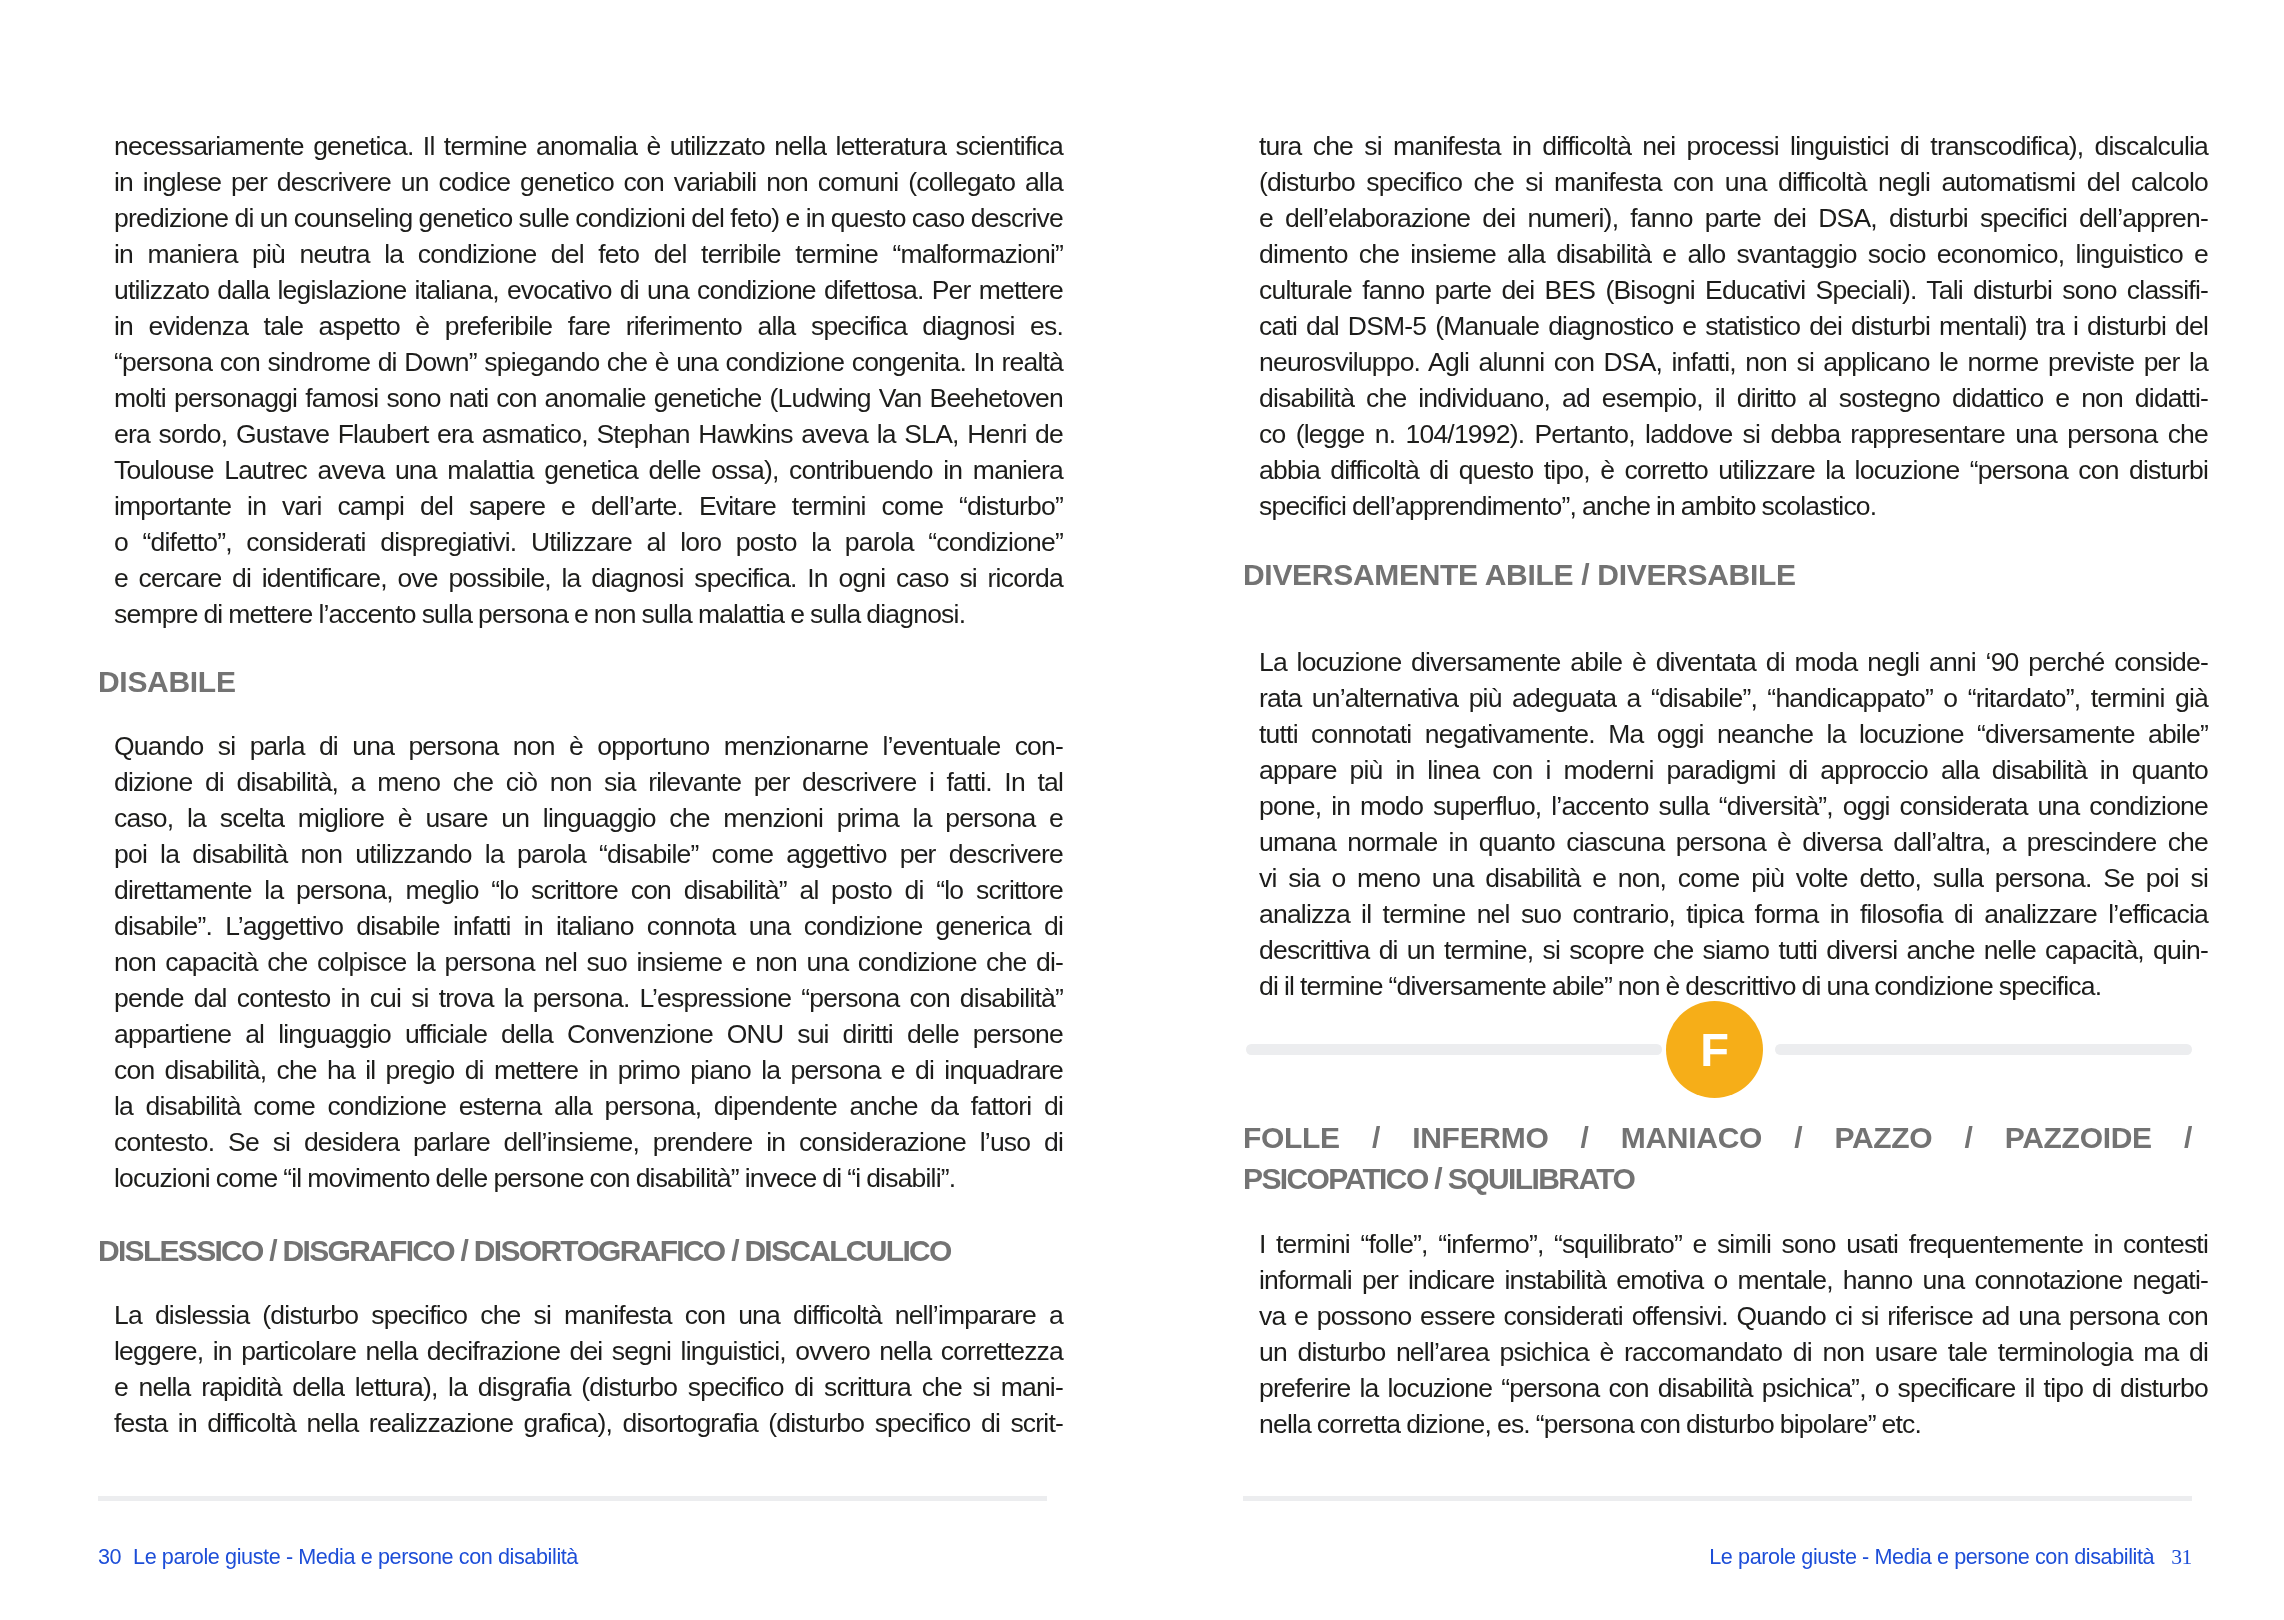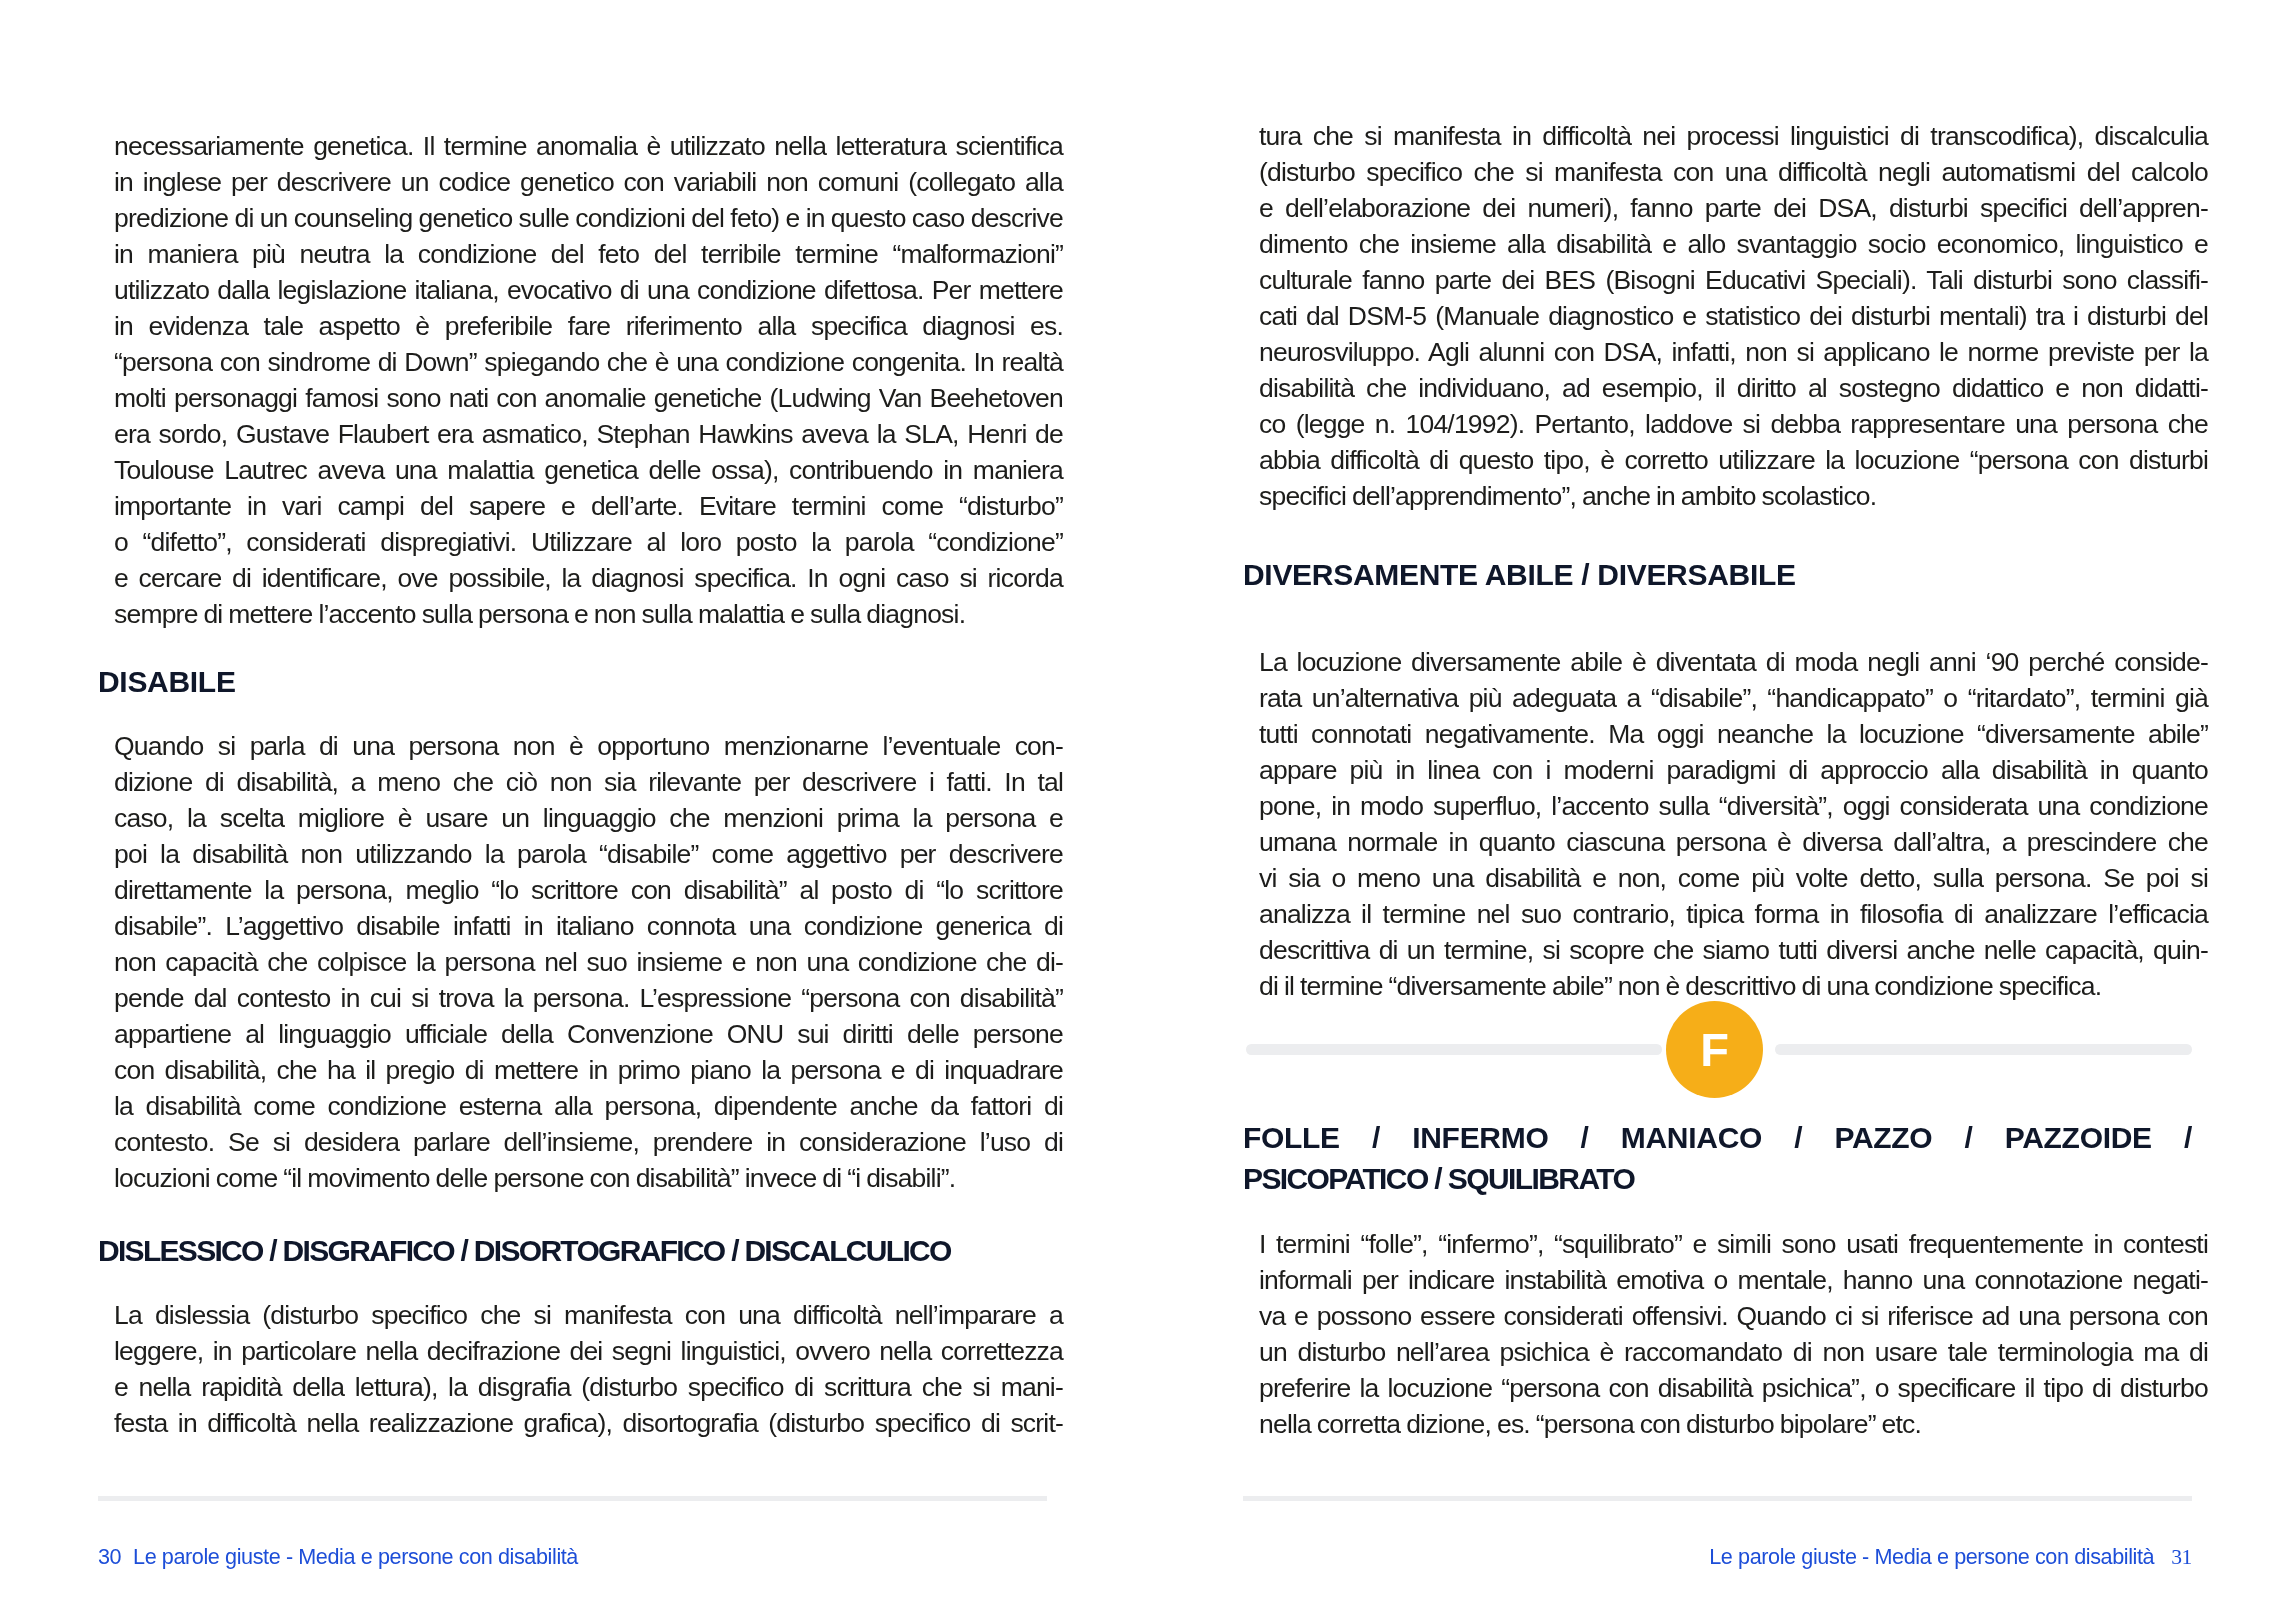--- a/index.html
+++ b/index.html
@@ -5,21 +5,21 @@
   html, body { margin:0; padding:0; background:#ffffff; }
   body { width:2284px; height:1620px; position:relative; overflow:hidden;
          font-family:"Liberation Sans", sans-serif; color:#1d1d1b; }
   .page { position:absolute; top:0; width:949px; }
   .page.left { left:98px; }
   .page.right { left:1243px; }
   .body-text { position:absolute; left:0; width:949px; font-size:26.5px; line-height:36px;
                text-align:justify; letter-spacing:-0.8px; word-spacing:-0.7px; margin:16px; }
   .body-text span.line { display:block; text-align:justify; text-align-last:justify; white-space:nowrap; }
   .body-text span.line.last { text-align-last:left; }
-  .heading { position:absolute; left:0; width:949px; margin:0; font-weight:bold; color:#0f172a;
+  .heading { position:absolute; left:0; width:949px; margin:0; font-weight:bold; color:#737373;
              font-size:30px; line-height:41px; letter-spacing:-0.3px; }
   .heading.condensed { letter-spacing:-1.7px; }
   .heading .hl { display:block; white-space:nowrap; }
   .heading .hl.just { text-align:justify; text-align-last:justify; }
   .footer-rule { position:absolute; top:1496px; height:4.6px; width:949px; background:#ecedef; }
   .footer { position:absolute; top:1520px; font-size:21.6px; color:#1d4ed8; letter-spacing:-0.4px; white-space:nowrap;margin-top:24px; }
   .footer.left-f { left:0; }
   .footer.right-f { right:0; }
   .footer .num { margin:0 11.8px 0 0; }
   .footer.right-f .num { margin:0 0 0 17px;font-family:Liberation Serif, serif; }
@@ -81,21 +81,21 @@
       <span class="line">festa in difficoltà nella realizzazione grafica), disortografia (disturbo specifico di scrit-</span>
     </p>
 
   <div class="footer-rule"></div>
   <div class="footer left-f">
     <span class="num">30</span><span>Le parole giuste - Media e persone con disabilità</span>
   </div>
 </div>
 
 <div class="page right">
-  <p class="body-text" style="top:102px">
+  <p class="body-text" style="top:112px">
       <span class="line">tura che si manifesta in difficoltà nei processi linguistici di transcodifica), discalculia</span>
       <span class="line">(disturbo specifico che si manifesta con una difficoltà negli automatismi del calcolo</span>
       <span class="line">e dell’elaborazione dei numeri), fanno parte dei DSA, disturbi specifici dell’appren-</span>
       <span class="line">dimento che insieme alla disabilità e allo svantaggio socio economico, linguistico e</span>
       <span class="line">culturale fanno parte dei BES (Bisogni Educativi Speciali). Tali disturbi sono classifi-</span>
       <span class="line">cati dal DSM-5 (Manuale diagnostico e statistico dei disturbi mentali) tra i disturbi del</span>
       <span class="line">neurosviluppo. Agli alunni con DSA, infatti, non si applicano le norme previste per la</span>
       <span class="line">disabilità che individuano, ad esempio, il diritto al sostegno didattico e non didatti-</span>
       <span class="line">co (legge n. 104/1992). Pertanto, laddove si debba rappresentare una persona che</span>
       <span class="line">abbia difficoltà di questo tipo, è corretto utilizzare la locuzione “persona con disturbi</span>

